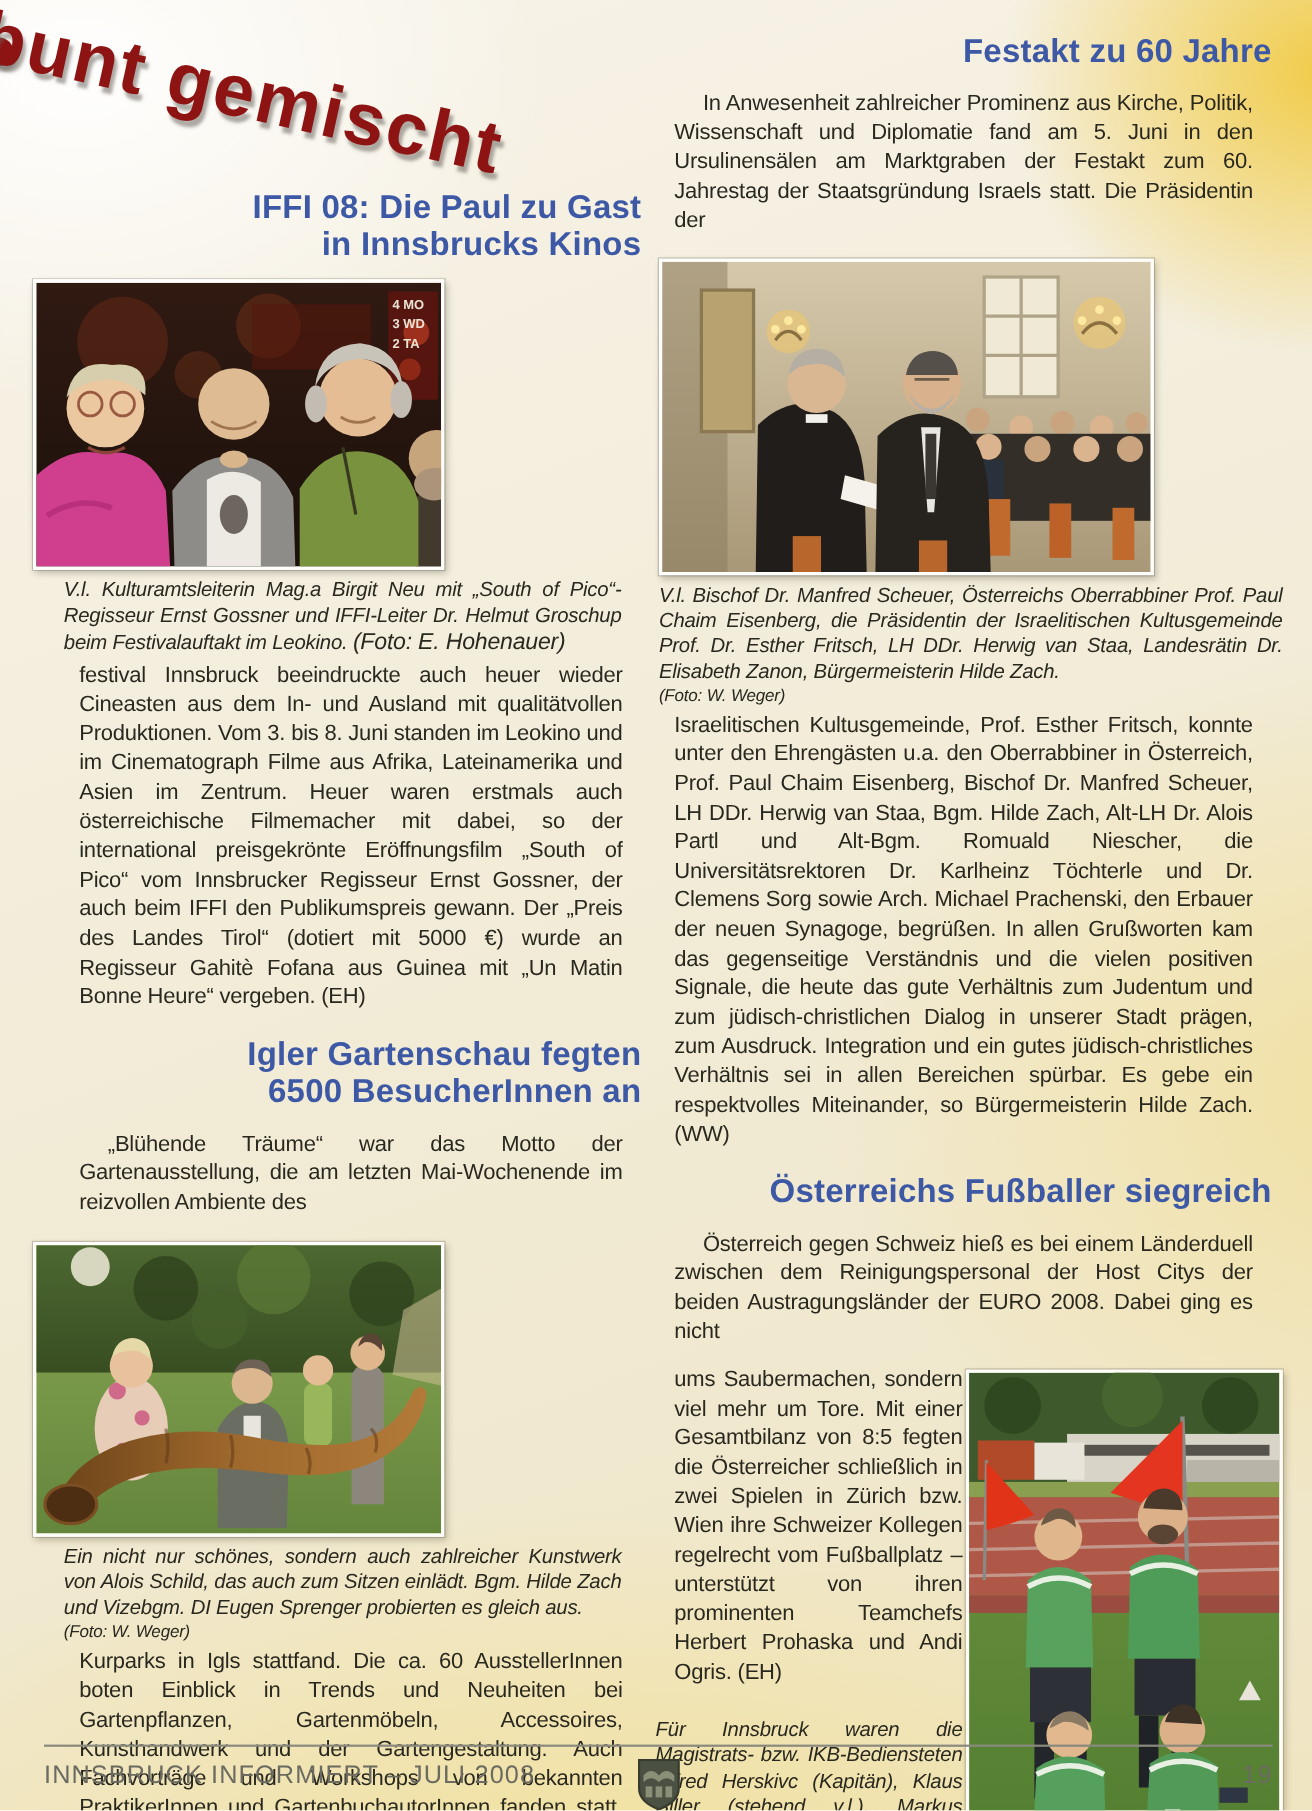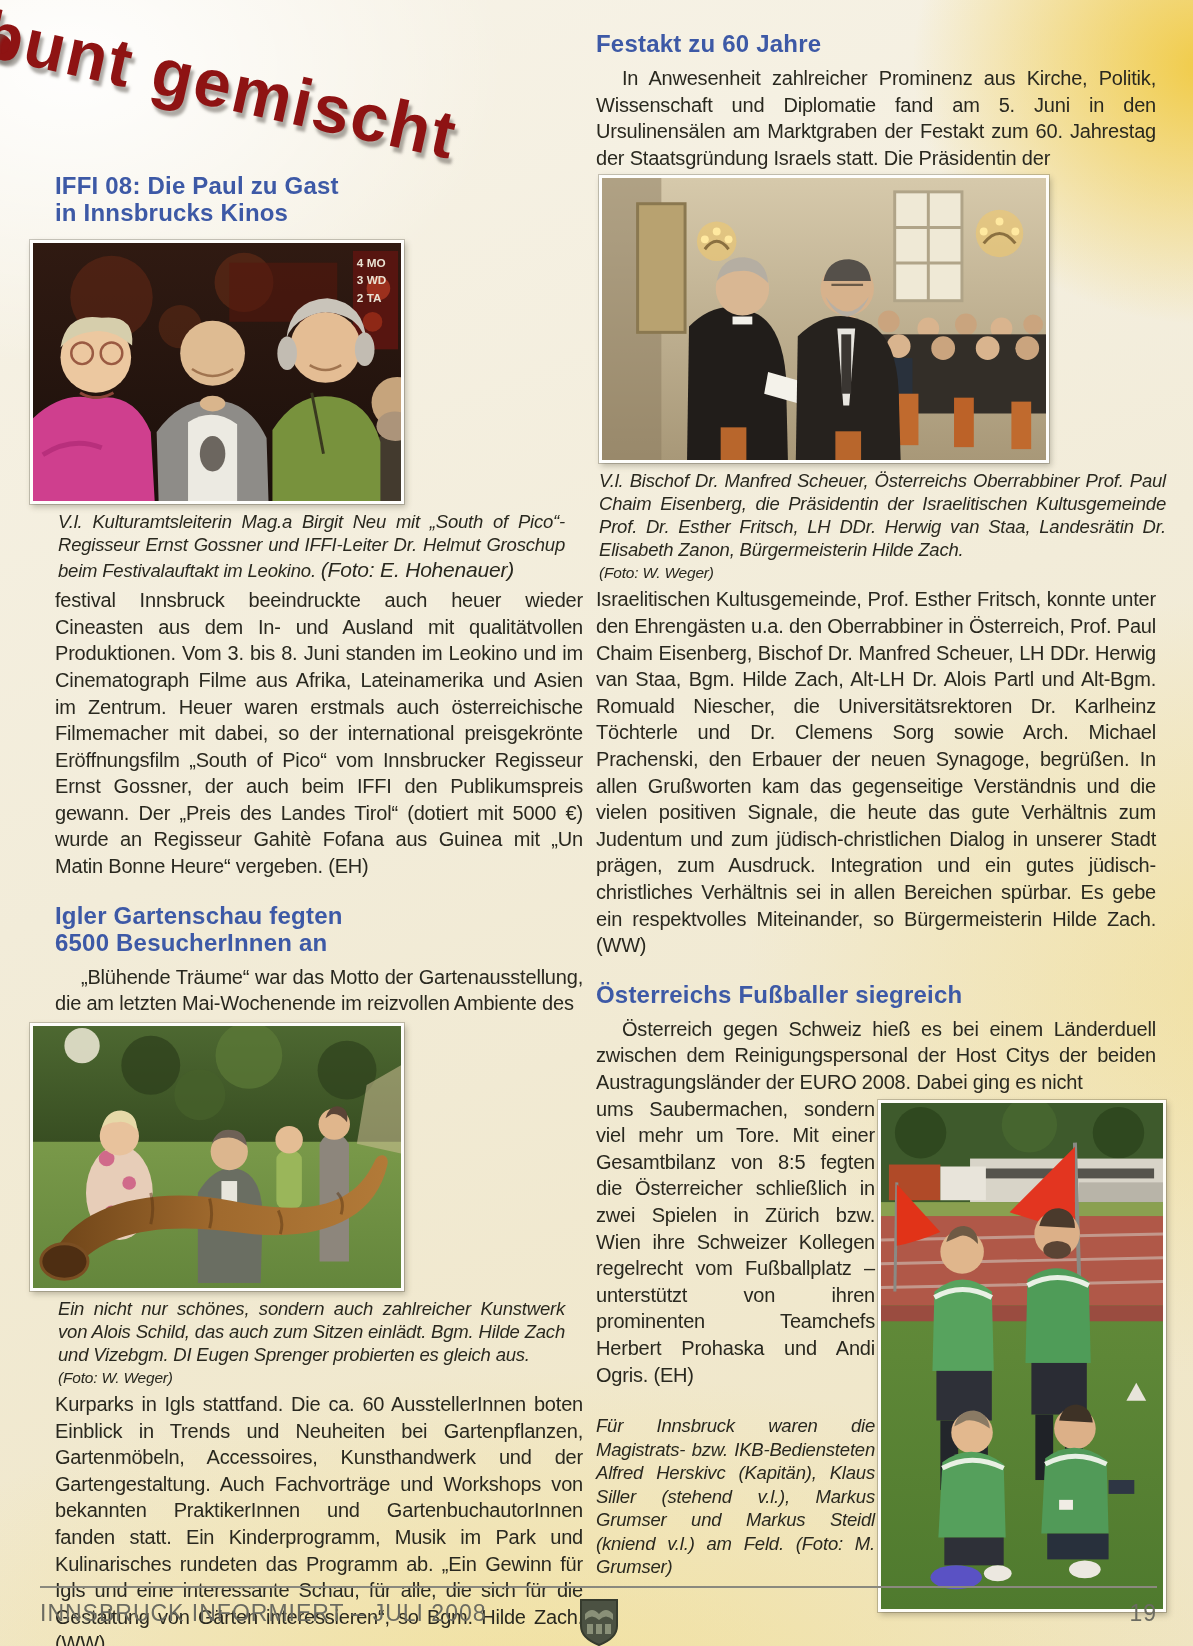--- a/index.html
+++ b/index.html
@@ -15,22 +15,22 @@
   
   .masthead{position:absolute;left:-8px;top:-6px;transform:rotate(12.5deg);transform-origin:0 0;
     font-size:67px;font-weight:bold;letter-spacing:2px;color:#8e1313;white-space:nowrap;
     text-shadow:4px 5px 3px rgba(105,100,92,.55);}
   .masthead-frag{position:absolute;left:-14px;top:34px;width:26px;height:26px;border-radius:50%;
     background:#8e1313;box-shadow:4px 5px 3px rgba(105,100,92,.5);}
   
   .col{position:absolute;}
   .col-left{left:55px;top:172px;width:528px;}
   .col-right{left:596px;top:30px;width:560px;}
-  h2{margin:0 0 8px 0;text-align:left;color:#3d59a6;font-size:24px;line-height:1.13;letter-spacing:.2px;}
-  .col p{margin:0;font-size:20px;line-height:1.33;text-align:justify;letter-spacing:-0.2px;
+  h2{margin:0 0 8px 0;text-align:right;color:#3d59a6;font-size:30px;line-height:1.13;letter-spacing:.2px;}
+  .col p{margin:17px;font-size:20px;line-height:1.33;text-align:justify;letter-spacing:-0.2px;
     hyphens:auto;-webkit-hyphens:auto;overflow-wrap:anywhere;}
   p.intro{text-indent:26px;}
   section{margin:0;}
   .sec-gap{margin-top:22px;}
   
   figure{margin:0;}
   .photo{display:block;border:3px solid rgba(255,255,255,.9);
     box-shadow:0 0 0 1px rgba(60,55,40,.25),2px 3px 6px rgba(60,55,40,.3);}
   .fig-left{float:left;margin:6px 12px 4px -25px;}
   .fig-right{float:right;margin:4px -10px 4px 3px;}

